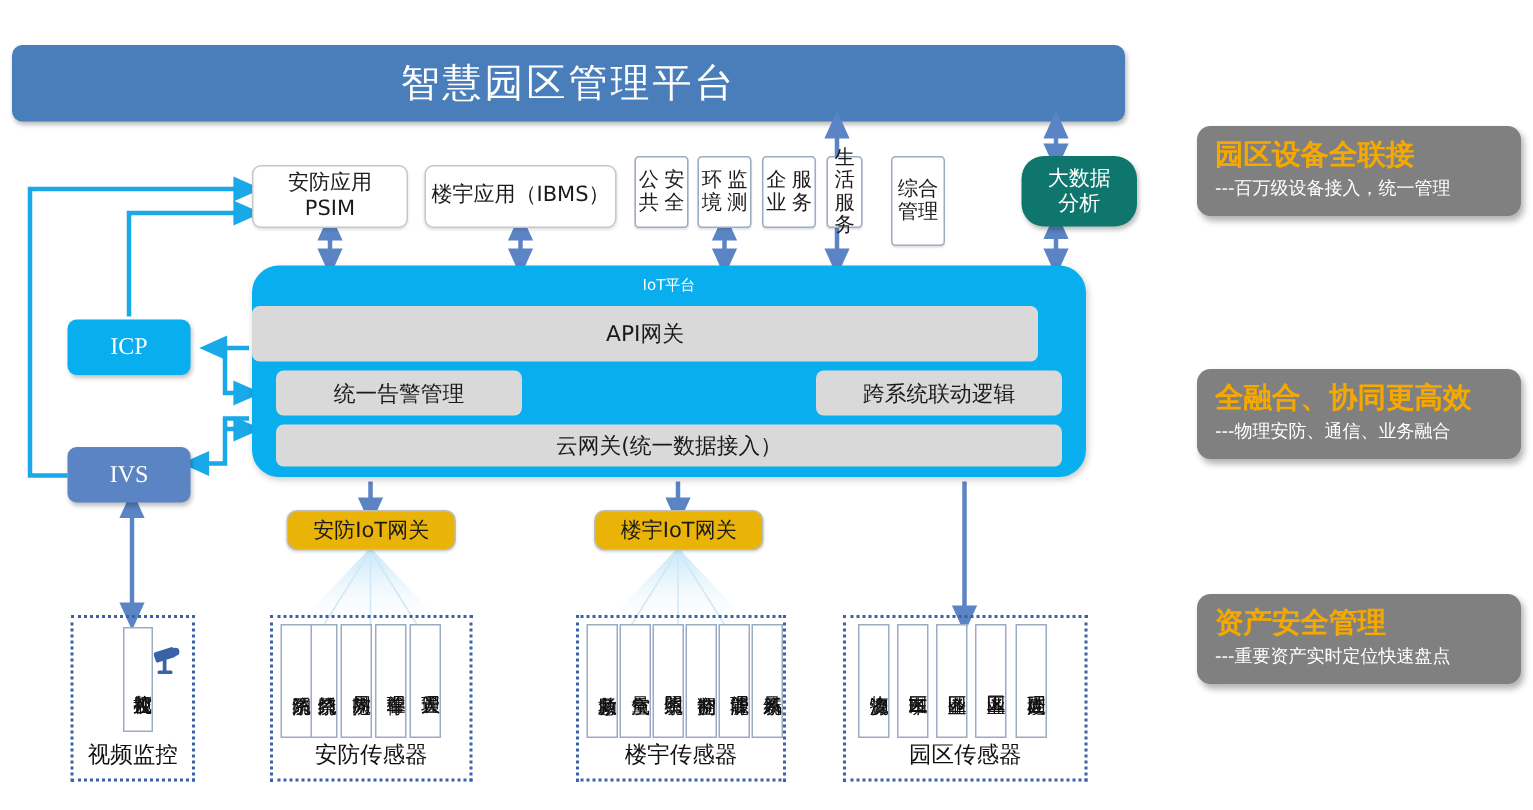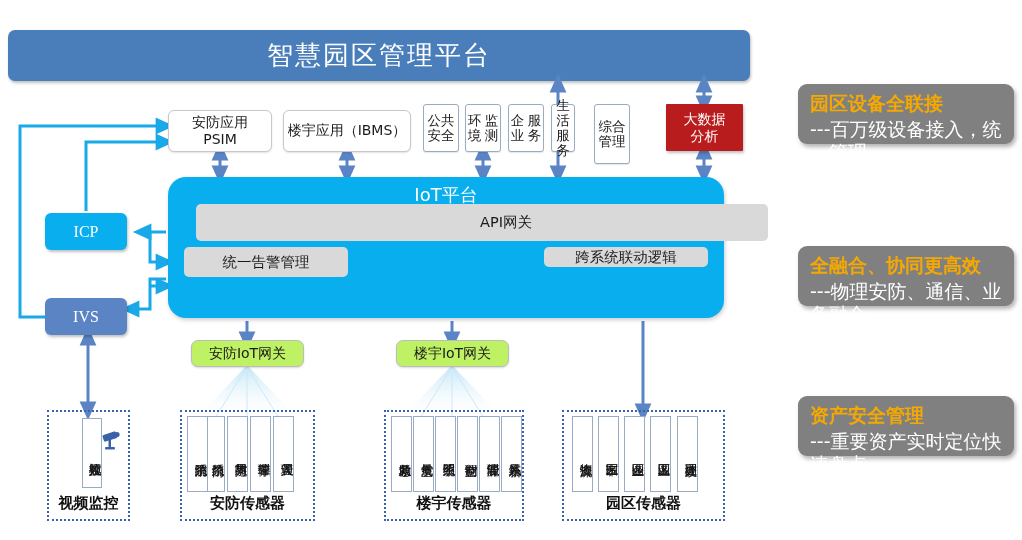--- a/index.html
+++ b/index.html
@@ -20,67 +20,68 @@
     background:#ffffff;border:1px solid #c8c8c8;border-radius:6px;
     color:#1a1a1a;font-size:14px;line-height:1.25;
     box-shadow:0 1px 2px rgba(0,0,0,.12);
   }
   .minibox{
     background:#ffffff;border:1px solid #9aabc4;border-radius:3px;
     color:#1a1a1a;font-size:13.5px;line-height:1.12;
     box-shadow:0 1px 1px rgba(0,0,0,.1);
   }
   #bigdata-box{
-    background:#b91c1c;color:#ffffff;border-radius:1px;font-size:14px;line-height:1.2;
+    background:#0f766e;color:#ffffff;border-radius:15px;font-size:14px;line-height:1.2;
     box-shadow:1px 2px 3px rgba(0,0,0,.25);
+    margin-left:15px;
   }
 
   
   #icp-box{left:45px;top:213px;width:82px;height:37px;border-radius:6px;
     background:#09aeee;color:#fff;font-size:16px;font-family:"Liberation Serif",serif;
     box-shadow:1px 2px 3px rgba(0,0,0,.25);}
   #ivs-box{left:45px;top:298px;width:82px;height:37px;border-radius:6px;
     background:#5b84c4;color:#fff;font-size:16px;font-family:"Liberation Serif",serif;
     box-shadow:1px 2px 3px rgba(0,0,0,.25);}
 
   
   #iot-platform{
     left:168px;top:177px;width:556px;height:141px;border-radius:18px;
     background:#09aeee;box-shadow:1px 2px 4px rgba(0,0,0,.2);
   }
   #iot-title{position:absolute;left:0;top:6px;width:100%;text-align:center;
-    color:#ffffff;font-size:18px;}
+    color:#ffffff;font-size:10px;}
   .graybar{
     position:absolute;background:#d9d9d9;border-radius:5px;color:#1a1a1a;
     display:flex;align-items:center;justify-content:center;font-size:14.5px;
   }
 
   
-  .gwbox{background:#bef264;border:1px solid #bdbdbd;border-radius:7px;
+  .gwbox{background:#eab308;border:1px solid #bdbdbd;border-radius:7px;
     font-size:14px;color:#1a1a1a;box-shadow:0 1px 2px rgba(0,0,0,.15);justify-content:center;}
 
   
   .group{border:2px dotted #3a62a8;background:transparent;}
   .group-title{position:absolute;left:0;bottom:6px;width:100%;text-align:center;
-    font-size:15px;font-weight:bold;color:#111;}
+    font-size:15px;font-weight:normal;color:#111;}
   .vcell{
     position:absolute;border:1px solid #9aabc4;background:#fff;
     writing-mode:vertical-rl;text-orientation:upright;
     font-size:12.5px;line-height:1.02;color:#111;
     display:flex;align-items:flex-start;justify-content:center;
     padding:1px 0;letter-spacing:0px;overflow:hidden;
   }
 
   
   .feature{
     left:798px;width:216px;border-radius:9px;background:#808080;
     box-shadow:2px 3px 4px rgba(0,0,0,.3);padding:9px 12px 11px 12px;
   }
   .feature-title{color:#f5a800;font-size:19px;font-weight:bold;line-height:1.15;}
-  .feature-sub{color:#ffffff;font-size:19px;margin-top:3px;line-height:1.2;}
+  .feature-sub{color:#ffffff;font-size:12px;margin-top:3px;line-height:1.2;}
 
   
   svg.overlay{position:absolute;left:0;top:0;width:1022px;height:540px;
     pointer-events:none;overflow:visible;}
   .beam{position:absolute;pointer-events:none;}
 </style>
 </head>
 <body>
 
 <div class="abs ctr" id="platform-banner">
@@ -138,21 +139,21 @@
 
 <div class="abs ctr appbox" id="psim-box" style="left:168px;top:110px;width:104px;height:42px;flex-direction:column;">
   <span>安防应用</span>
   <span>PSIM</span>
 </div>
 
 <div class="abs ctr appbox" id="ibms-box" style="left:283px;top:110px;width:128px;height:42px;">
   <span>楼宇应用（IBMS）</span>
 </div>
 
-<div class="abs ctr minibox" style="left:423px;top:104px;width:36px;height:48px;flex-direction:column;">
+<div class="abs ctr minibox" style="left:423px;top:104px;width:36px;height:48px;flex-direction:row;">
   <span>公共</span>
   <span>安全</span>
 </div>
 <div class="abs ctr minibox" style="left:465px;top:104px;width:36px;height:48px;flex-direction:row;">
   <span>环境</span>
   <span>监测</span>
 </div>
 <div class="abs ctr minibox" style="left:508px;top:104px;width:36px;height:48px;flex-direction:row;">
   <span>企业</span>
   <span>服务</span>
@@ -174,31 +175,34 @@
 <div class="abs ctr" id="icp-box">
   <span>ICP</span>
 </div>
 <div class="abs ctr" id="ivs-box">
   <span>IVS</span>
 </div>
 
 <div class="abs" id="iot-platform">
   <div id="iot-title">IoT平台</div>
 
-  <div class="graybar" style="left:28px;top:27px;width:524px;height:37px;padding-left:48px;">
+  <div class="graybar" style="left:0;top:27px;width:524px;height:37px;">
     <span>API网关</span>
   </div>
 
   <div class="graybar" style="left:16px;top:70px;width:164px;height:30px;">
     <span>统一告警管理</span>
   </div>
-  <div class="graybar" style="left:376px;top:70px;width:164px;height:20px;">
+  <div class="graybar" style="left:376px;top:70px;width:164px;height:30px;">
     <span>跨系统联动逻辑</span>
   </div>
 
+  <div class="graybar" style="left:16px;top:106px;width:524px;height:28px;">
+    <span>云网关(统一数据接入）</span>
+  </div>
 </div>
 
 <svg class="beam" style="left:195px;top:365px;width:110px;height:55px;">
   <defs>
     <linearGradient id="bg1" x1="0" y1="0" x2="0" y2="1">
       <stop offset="0%" stop-color="#bfe4f7" stop-opacity="0.95"></stop>
       <stop offset="100%" stop-color="#ffffff" stop-opacity="0"></stop>
     </linearGradient>
   </defs>
   <polygon points="52,0 0,55 104,55" fill="url(#bg1)"></polygon>

